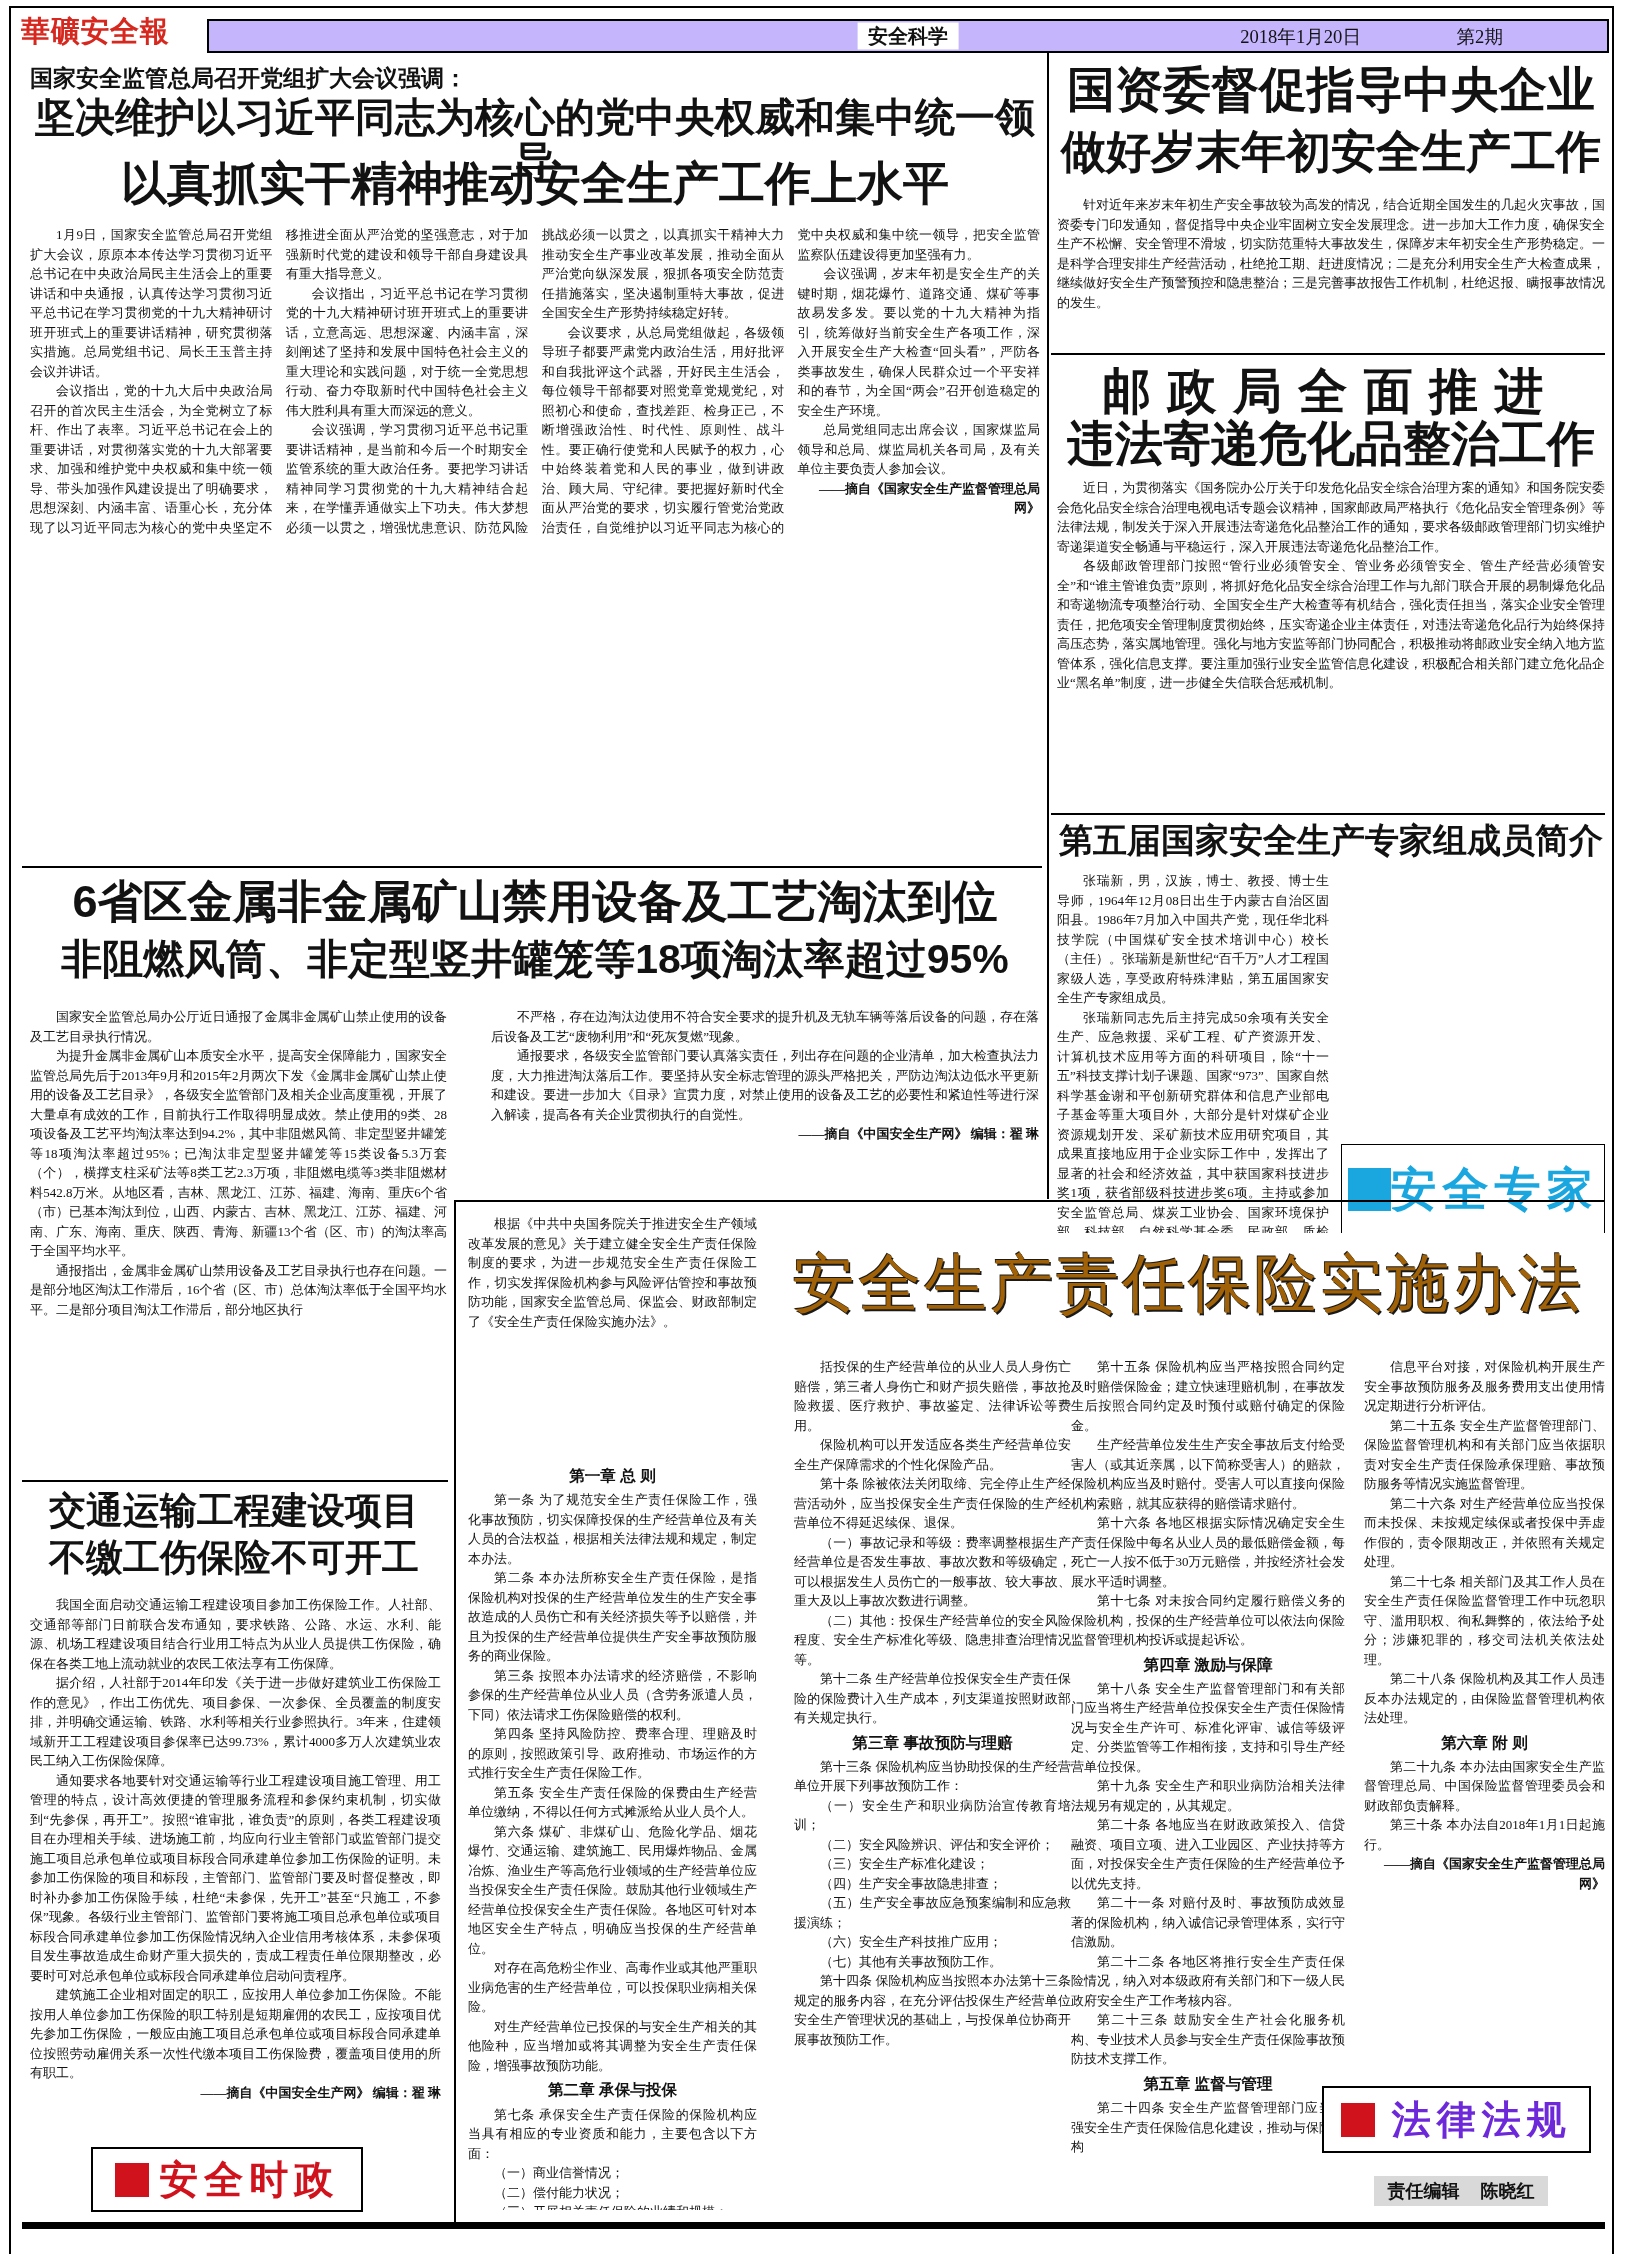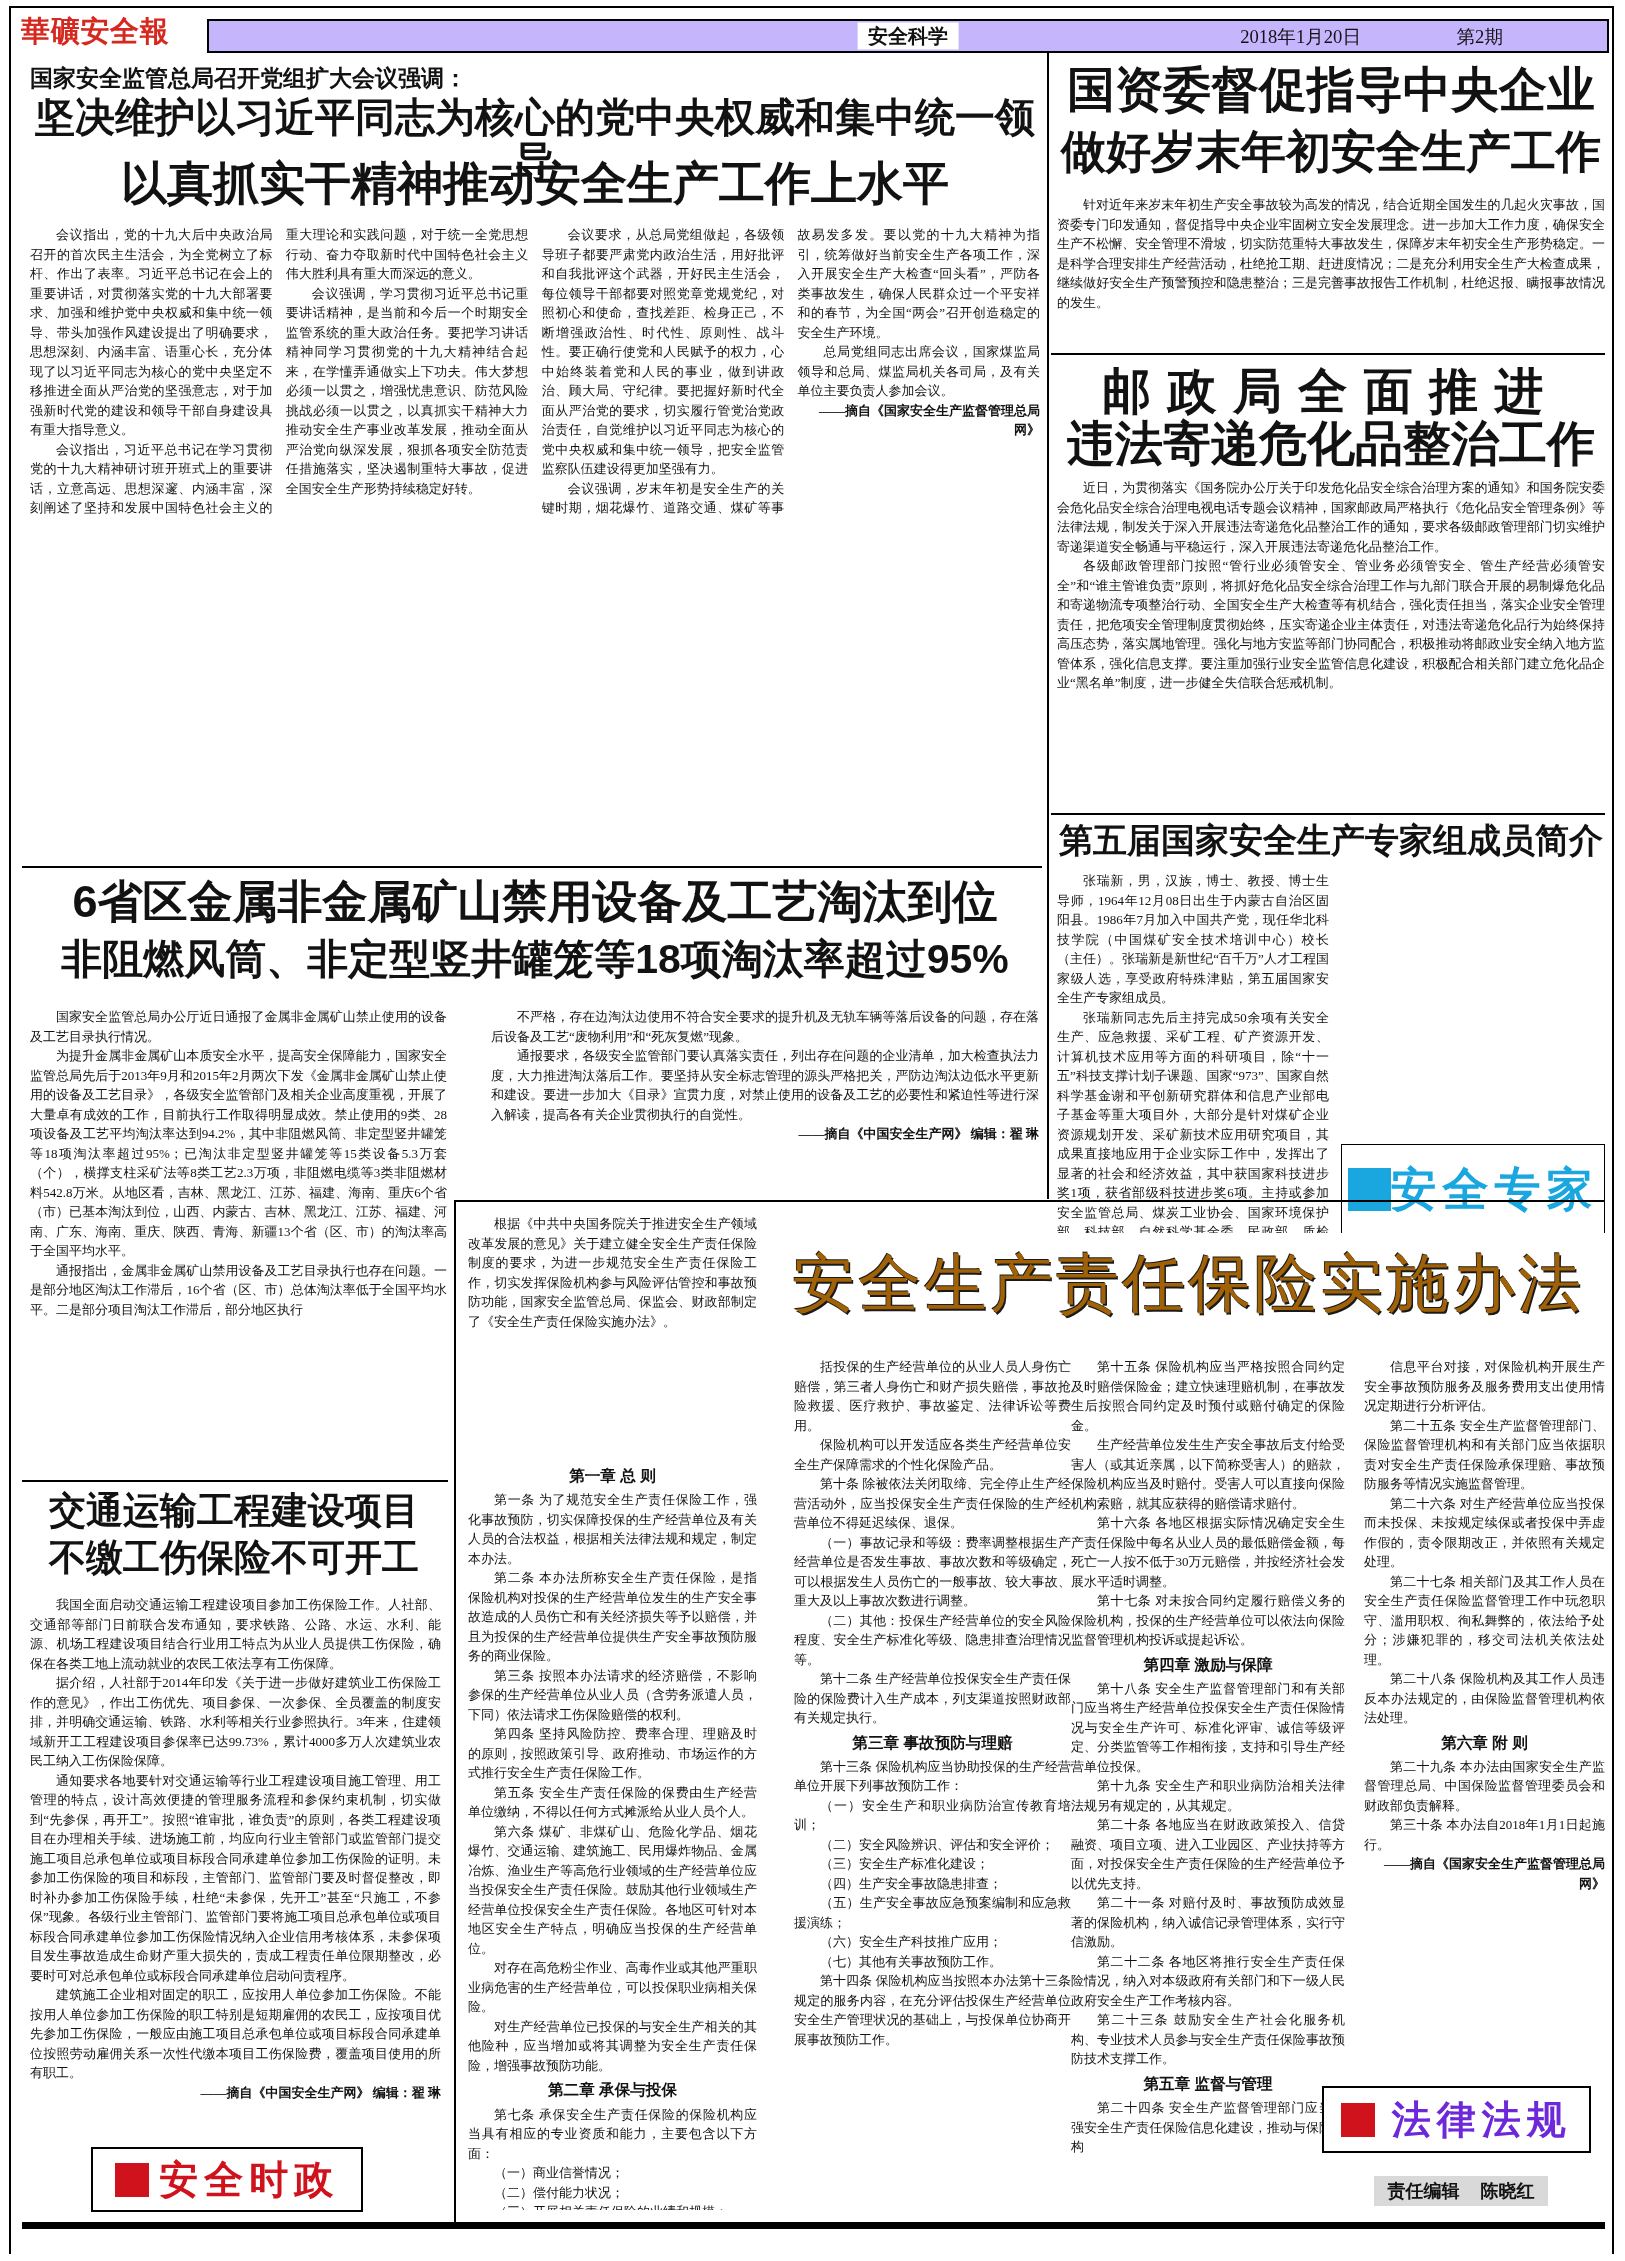--- a/index.html
+++ b/index.html
@@ -52,20 +52,21 @@
   <div class="abs headbar">
     <span class="chip">安全科学</span>
     <span class="date">2018年1月20日</span>
     <span class="issue">第2期</span>
   </div>
 
   <div class="abs sans" style="left:30px;top:63px;width:1010px;font-size:23px;font-weight:bold;">国家安全监管总局召开党组扩大会议强调：</div>
   <div class="abs hl sans" style="left:30px;top:95px;width:1010px;font-size:40px;">坚决维护以习近平同志为核心的党中央权威和集中统一领导</div>
   <div class="abs hl sans" style="left:30px;top:158px;width:1010px;font-size:46px;">以真抓实干精神推动安全生产工作上水平</div>
   <div class="abs bodytext" style="left:30px;top:225px;width:1010px;height:639px;column-count:4;column-gap:13.4px;">
+      <p>1月9日，国家安全监管总局召开党组扩大会议，原原本本传达学习贯彻习近平总书记在中央政治局民主生活会上的重要讲话和中央通报，认真传达学习贯彻习近平总书记在学习贯彻党的十九大精神研讨班开班式上的重要讲话精神，研究贯彻落实措施。总局党组书记、局长王玉普主持会议并讲话。</p>
       <p>会议指出，党的十九大后中央政治局召开的首次民主生活会，为全党树立了标杆、作出了表率。习近平总书记在会上的重要讲话，对贯彻落实党的十九大部署要求、加强和维护党中央权威和集中统一领导、带头加强作风建设提出了明确要求，思想深刻、内涵丰富、语重心长，充分体现了以习近平同志为核心的党中央坚定不移推进全面从严治党的坚强意志，对于加强新时代党的建设和领导干部自身建设具有重大指导意义。</p>
       <p>会议指出，习近平总书记在学习贯彻党的十九大精神研讨班开班式上的重要讲话，立意高远、思想深邃、内涵丰富，深刻阐述了坚持和发展中国特色社会主义的重大理论和实践问题，对于统一全党思想行动、奋力夺取新时代中国特色社会主义伟大胜利具有重大而深远的意义。</p>
       <p>会议强调，学习贯彻习近平总书记重要讲话精神，是当前和今后一个时期安全监管系统的重大政治任务。要把学习讲话精神同学习贯彻党的十九大精神结合起来，在学懂弄通做实上下功夫。伟大梦想必须一以贯之，增强忧患意识、防范风险挑战必须一以贯之，以真抓实干精神大力推动安全生产事业改革发展，推动全面从严治党向纵深发展，狠抓各项安全防范责任措施落实，坚决遏制重特大事故，促进全国安全生产形势持续稳定好转。</p>
       <p>会议要求，从总局党组做起，各级领导班子都要严肃党内政治生活，用好批评和自我批评这个武器，开好民主生活会，每位领导干部都要对照党章党规党纪，对照初心和使命，查找差距、检身正己，不断增强政治性、时代性、原则性、战斗性。要正确行使党和人民赋予的权力，心中始终装着党和人民的事业，做到讲政治、顾大局、守纪律。要把握好新时代全面从严治党的要求，切实履行管党治党政治责任，自觉维护以习近平同志为核心的党中央权威和集中统一领导，把安全监管监察队伍建设得更加坚强有力。</p>
       <p>会议强调，岁末年初是安全生产的关键时期，烟花爆竹、道路交通、煤矿等事故易发多发。要以党的十九大精神为指引，统筹做好当前安全生产各项工作，深入开展安全生产大检查“回头看”，严防各类事故发生，确保人民群众过一个平安祥和的春节，为全国“两会”召开创造稳定的安全生产环境。</p>
       <p>总局党组同志出席会议，国家煤监局领导和总局、煤监局机关各司局，及有关单位主要负责人参加会议。</p>
       <p class="attr">——摘自《国家安全生产监督管理总局网》</p>
     </div>
 
   <div class="abs vline" style="left:1047px;top:52px;height:1147px;"></div>

